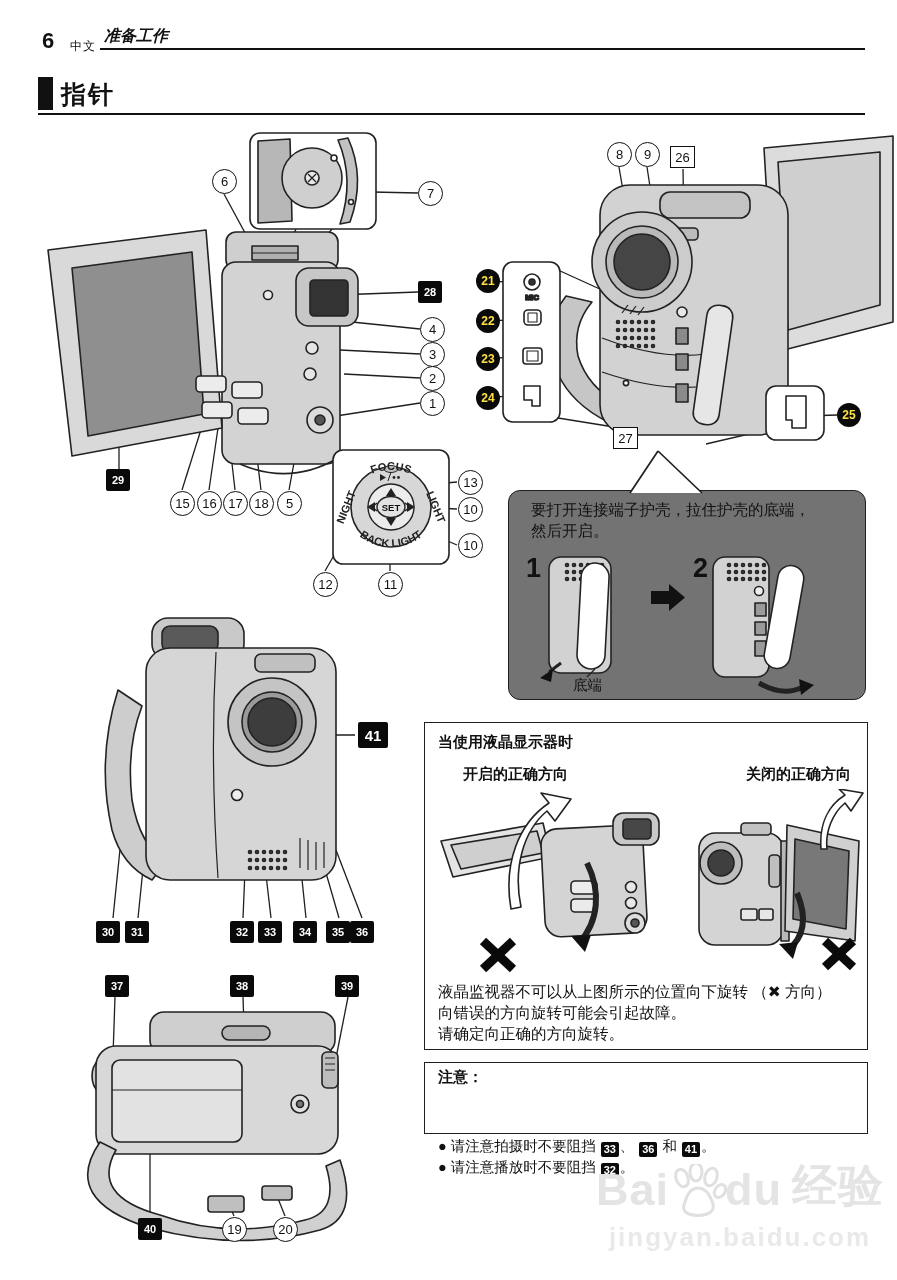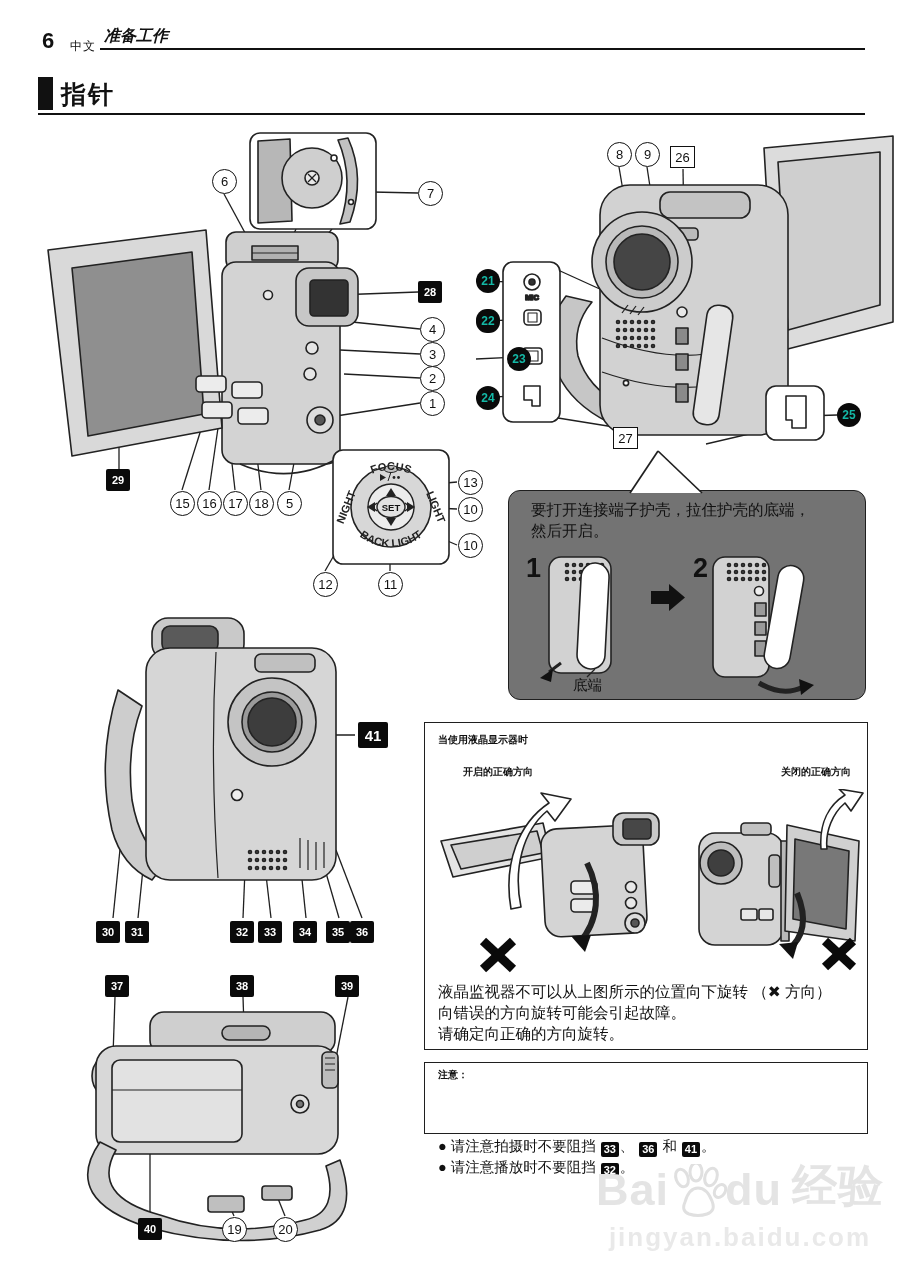--- a/index.html
+++ b/index.html
@@ -14,27 +14,27 @@
   .secbar{background:#111;width:15px;height:33px;}
   .sectitle{font-size:25px;font-weight:bold;letter-spacing:2px;}
   
   .co-c{width:25px;height:25px;border:1.7px solid #111;border-radius:50%;background:#fff;
         display:flex;align-items:center;justify-content:center;font-size:13px;box-sizing:border-box;}
   .co-b{width:24px;height:22px;background:#0a0a0a;color:#fff;display:flex;align-items:center;
         justify-content:center;font-size:11px;font-weight:bold;border-radius:2px;box-sizing:border-box;}
   .co-b.big{width:30px;height:26px;font-size:15px;}
   .co-w{width:25px;height:22px;background:#fff;border:1.7px solid #111;color:#111;display:flex;
         align-items:center;justify-content:center;font-size:13px;box-sizing:border-box;}
-  .co-bc{width:24px;height:24px;background:#0a0a0a;color:#14b8a6;border-radius:50%;display:flex;
+  .co-bc{width:24px;height:24px;background:#0a0a0a;color:#fde047;border-radius:50%;display:flex;
         align-items:center;justify-content:center;font-size:12px;font-weight:bold;box-sizing:border-box;}
   
   .bubble{border:1.7px solid #1f1f1f;border-radius:12px;background:#737373;}
   .sqbox{border:1.7px solid #1f1f1f;background:#fff;}
   .t15{font-size:15.5px;line-height:21px;}
-  .t15b{font-size:10px;font-weight:bold;}
+  .t15b{font-size:15px;font-weight:bold;}
   .t14{font-size:14.5px;line-height:20px;}
   .stepnum{font-size:27px;font-weight:bold;}
   .chip-inline{display:inline-flex;width:18px;height:15px;background:#0a0a0a;color:#fff;
         align-items:center;justify-content:center;font-size:11px;font-weight:bold;border-radius:2px;
         vertical-align:-2px;margin:0 1px;}
   .noterow{font-size:14.5px;line-height:21px;white-space:nowrap;margin-top:48px;}
   
   .wm{color:#e4e4e4;}
   .wm-brand{font-size:45px;font-weight:bold;letter-spacing:1px;}
   .wm-url{font-size:26px;font-weight:bold;letter-spacing:2px;color:#e9e9e9;}
@@ -381,22 +381,22 @@
   <div class="abs co-c" style="left:458px;top:497px;">10</div>
   <div class="abs co-c" style="left:458px;top:533px;">10</div>
   <div class="abs co-c" style="left:313px;top:572px;">12</div>
   <div class="abs co-c" style="left:378px;top:572px;">11</div>
   <div class="abs co-c" style="left:607px;top:142px;">8</div>
   <div class="abs co-c" style="left:635px;top:142px;">9</div>
   <div class="abs co-c" style="left:222px;top:1217px;">19</div>
   <div class="abs co-c" style="left:273px;top:1217px;">20</div>
 
   <div class="abs co-bc" style="left:476px;top:269px;">21</div>
-  <div class="abs co-bc" style="left:476px;top:309px;border-radius:11px;">22</div>
-  <div class="abs co-bc" style="left:476px;top:347px;margin-left:31px;">23</div>
+  <div class="abs co-bc" style="left:476px;top:309px;">22</div>
+  <div class="abs co-bc" style="left:476px;top:347px;">23</div>
   <div class="abs co-bc" style="left:476px;top:386px;">24</div>
   <div class="abs co-bc" style="left:837px;top:403px;">25</div>
 
   <div class="abs co-w" style="left:670px;top:146px;">26</div>
   <div class="abs co-w" style="left:613px;top:427px;">27</div>
 
   <div class="abs co-b" style="left:418px;top:281px;">28</div>
   <div class="abs co-b" style="left:106px;top:469px;">29</div>
   <div class="abs co-b" style="left:96px;top:921px;">30</div>
   <div class="abs co-b" style="left:125px;top:921px;">31</div>

